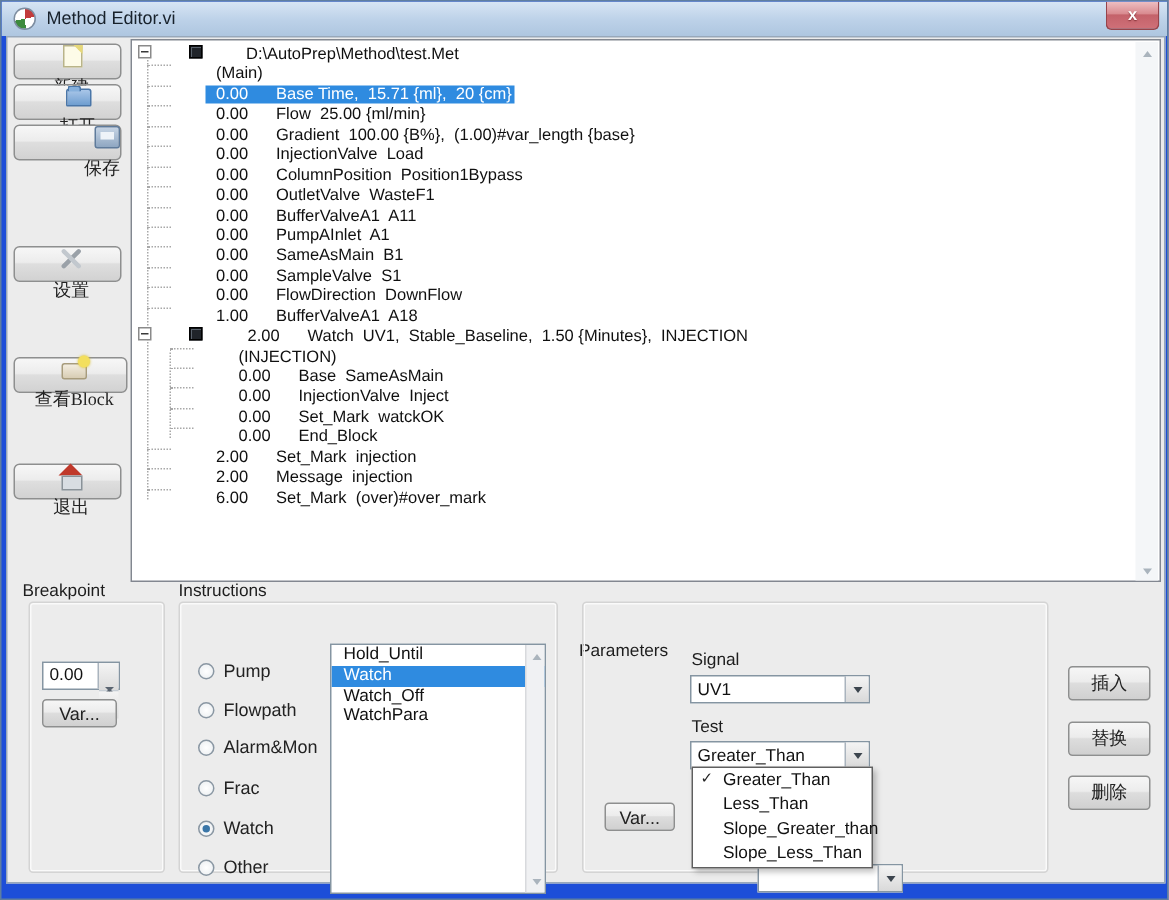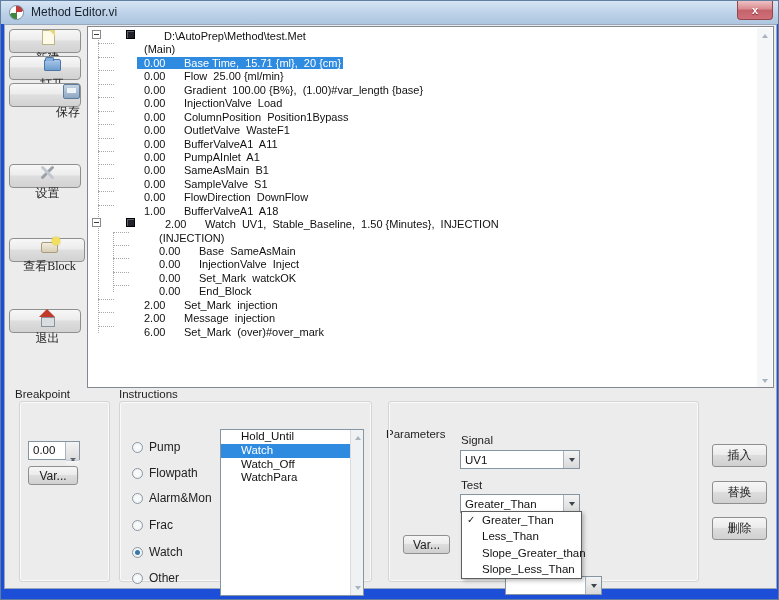--- a/index.html
+++ b/index.html
@@ -112,21 +112,21 @@
   .radio-item { position:absolute; left:127px; display:flex; align-items:center; gap:6px; font-size:12px; color:#222; }
   .radio-item:nth-of-type(1){ top:415px; } .radio-item:nth-of-type(2){ top:441px; }
   .radio-item:nth-of-type(3){ top:466px; } .radio-item:nth-of-type(4){ top:493px; }
   .radio-item:nth-of-type(5){ top:520px; } .radio-item:nth-of-type(6){ top:546px; }
   .rdot { width:11px; height:11px; border-radius:50%; border:1px solid #8a97a3; flex:none;
     background:radial-gradient(#fff,#e9edf0); position:relative; }
   .radio-item.checked .rdot::after { content:""; position:absolute; left:2px; top:2px; width:5px; height:5px;
     border-radius:50%; background:#3a76a8; }
   .listbox { position:absolute; left:215px; top:404px; width:144px; height:167px;
     background:#fff; border:1px solid #8595a2; font-size:11.5px; overflow:hidden; }
-  .list-item { height:13.8px; line-height:13.8px; padding-left:20px; color:#111; white-space:pre; }
+  .list-item { height:13.8px; line-height:13.8px; padding-left:8px; color:#111; white-space:pre; }
   .list-item.sel { background:var(--sel,#2f8be0); color:#fff; }
   .lbsb { position:absolute; right:0; top:0; width:13px; height:100%; background:#f0f1f3; border-left:1px solid #d8dadd; }
 
   
   #lbl-signal { left:456px; top:409px; }
   #lbl-test { left:456px; top:454px; }
   .combo { position:absolute; border:1px solid #8595a2; background:#fff; display:flex; height:19px; }
   #combo-signal { left:455px; top:425px; width:120px; }
   #combo-test { left:455px; top:469px; width:120px; }
   #combo-hidden { left:500px; top:551px; width:97px; }

